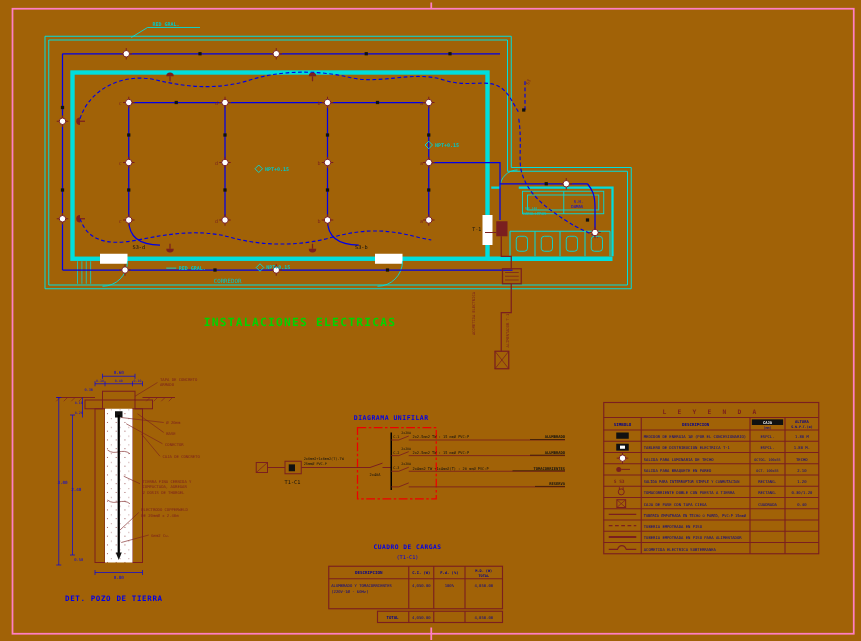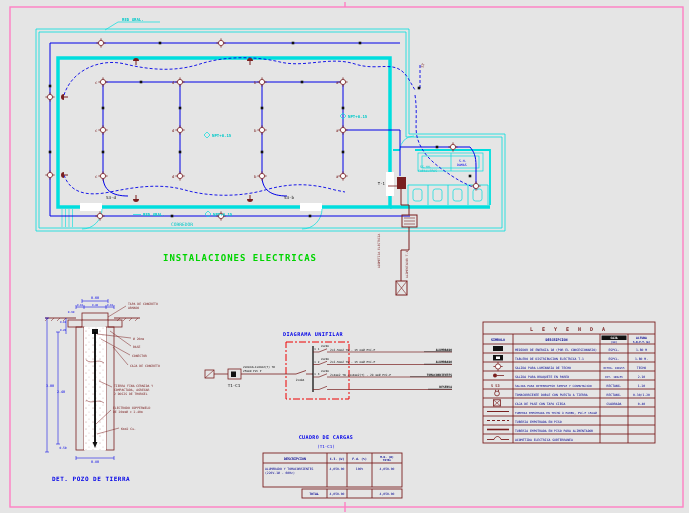--- a/index.html
+++ b/index.html
@@ -1,16 +1,16 @@
 <!DOCTYPE html>
 <html><head>
 <meta charset="utf-8">
 <style>
   html,body{margin:0;padding:0;background:#ffffff;}
-  #sheet{position:relative;width:689px;height:513px;background:#e5e5e5;overflow:hidden;}
+  #sheet{position:relative;width:689px;height:513px;background:#a16207;overflow:hidden;}
   svg{position:absolute;left:0;top:0;}
   text{font-family:"DejaVu Sans Mono", monospace;}
   
   .tc{fill:#00c9c9}.tb{fill:#0000e8}.tm{fill:#7a1f1f}.tk{fill:#111111}
   .tg{fill:#00d400}.tn{fill:#000090}.tw{fill:#ffffff}
   .bold{font-weight:bold}
   
   .sc{stroke:#00dede;fill:none}.sb{stroke:#0000e8;fill:none}.sm{stroke:#7a1f1f;fill:none}
   .sk{stroke:#000000;fill:none}.sp{stroke:#ff7fc4;fill:none}.sr{stroke:#ee0000;fill:none}
   .fillk{fill:#111111}.fillm{fill:#7a1f1f}

